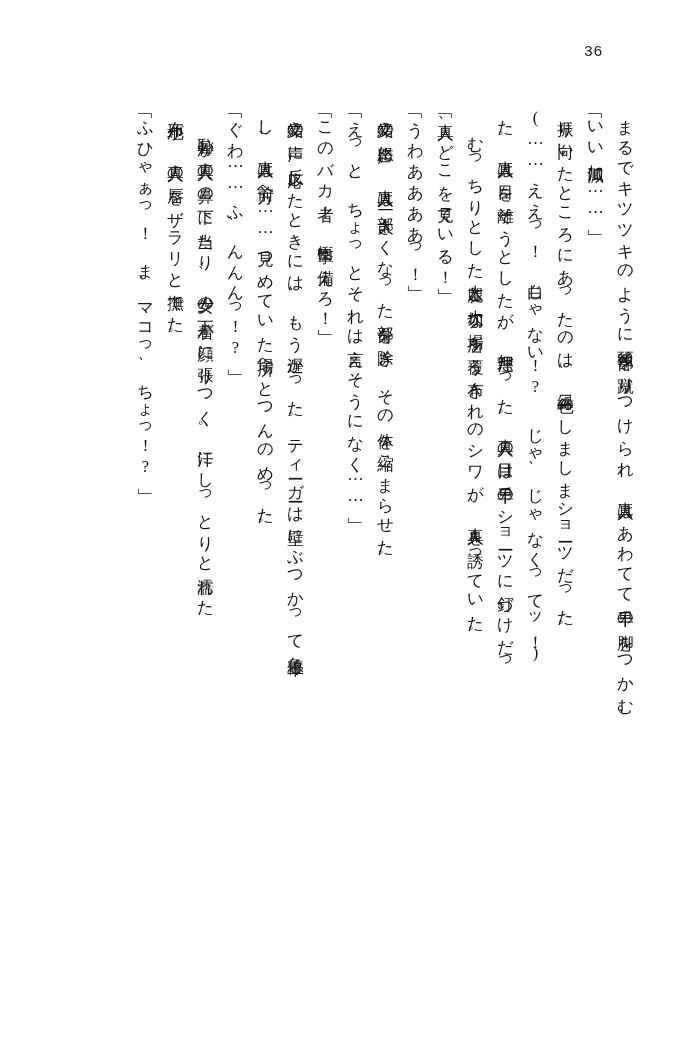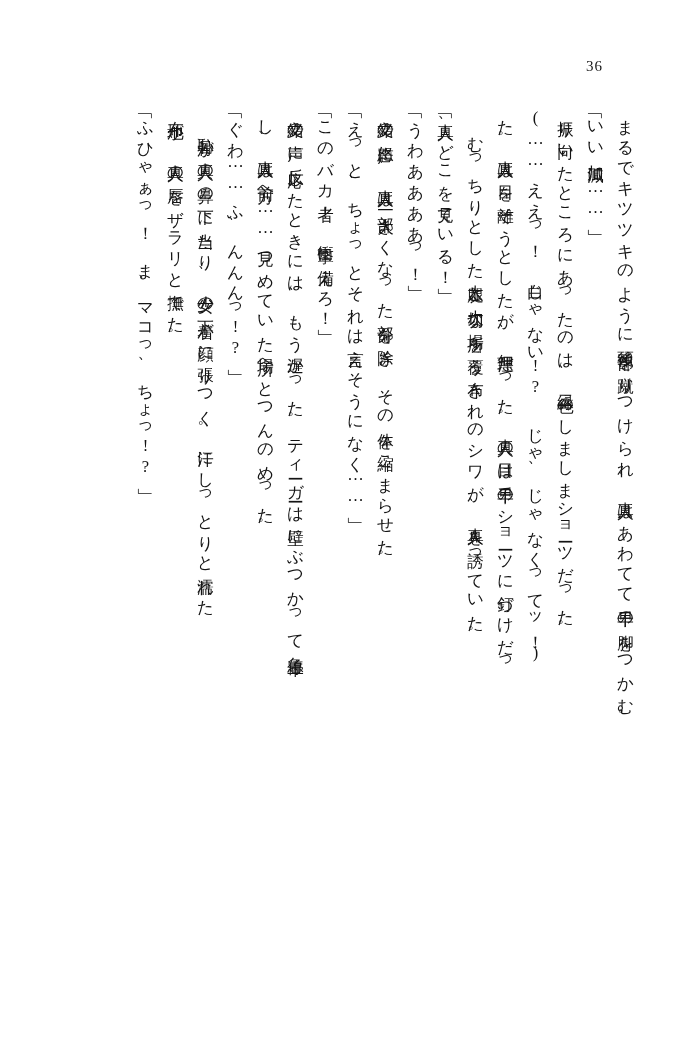--- a/index.html
+++ b/index.html
@@ -21,25 +21,25 @@
     left: 0;
     top: 0;
     width: 695px;
     height: 1050px;
     background: #ffffff;
   }
 
   .page-number {
     position: absolute;
     right: 92px;
-    top: 58px;
+    top: 42px;
     font-size: 15px;
     letter-spacing: 1px;
     color: #1a1a1a;
-    font-family: Liberation Serif, serif;
+    font-family: Liberation Sans, sans-serif;
   }
 
   
   .text-block {
     position: absolute;
     top: 108px;
     right: 62px;
     left: 62px;
     height: 870px;
     display: flex;

